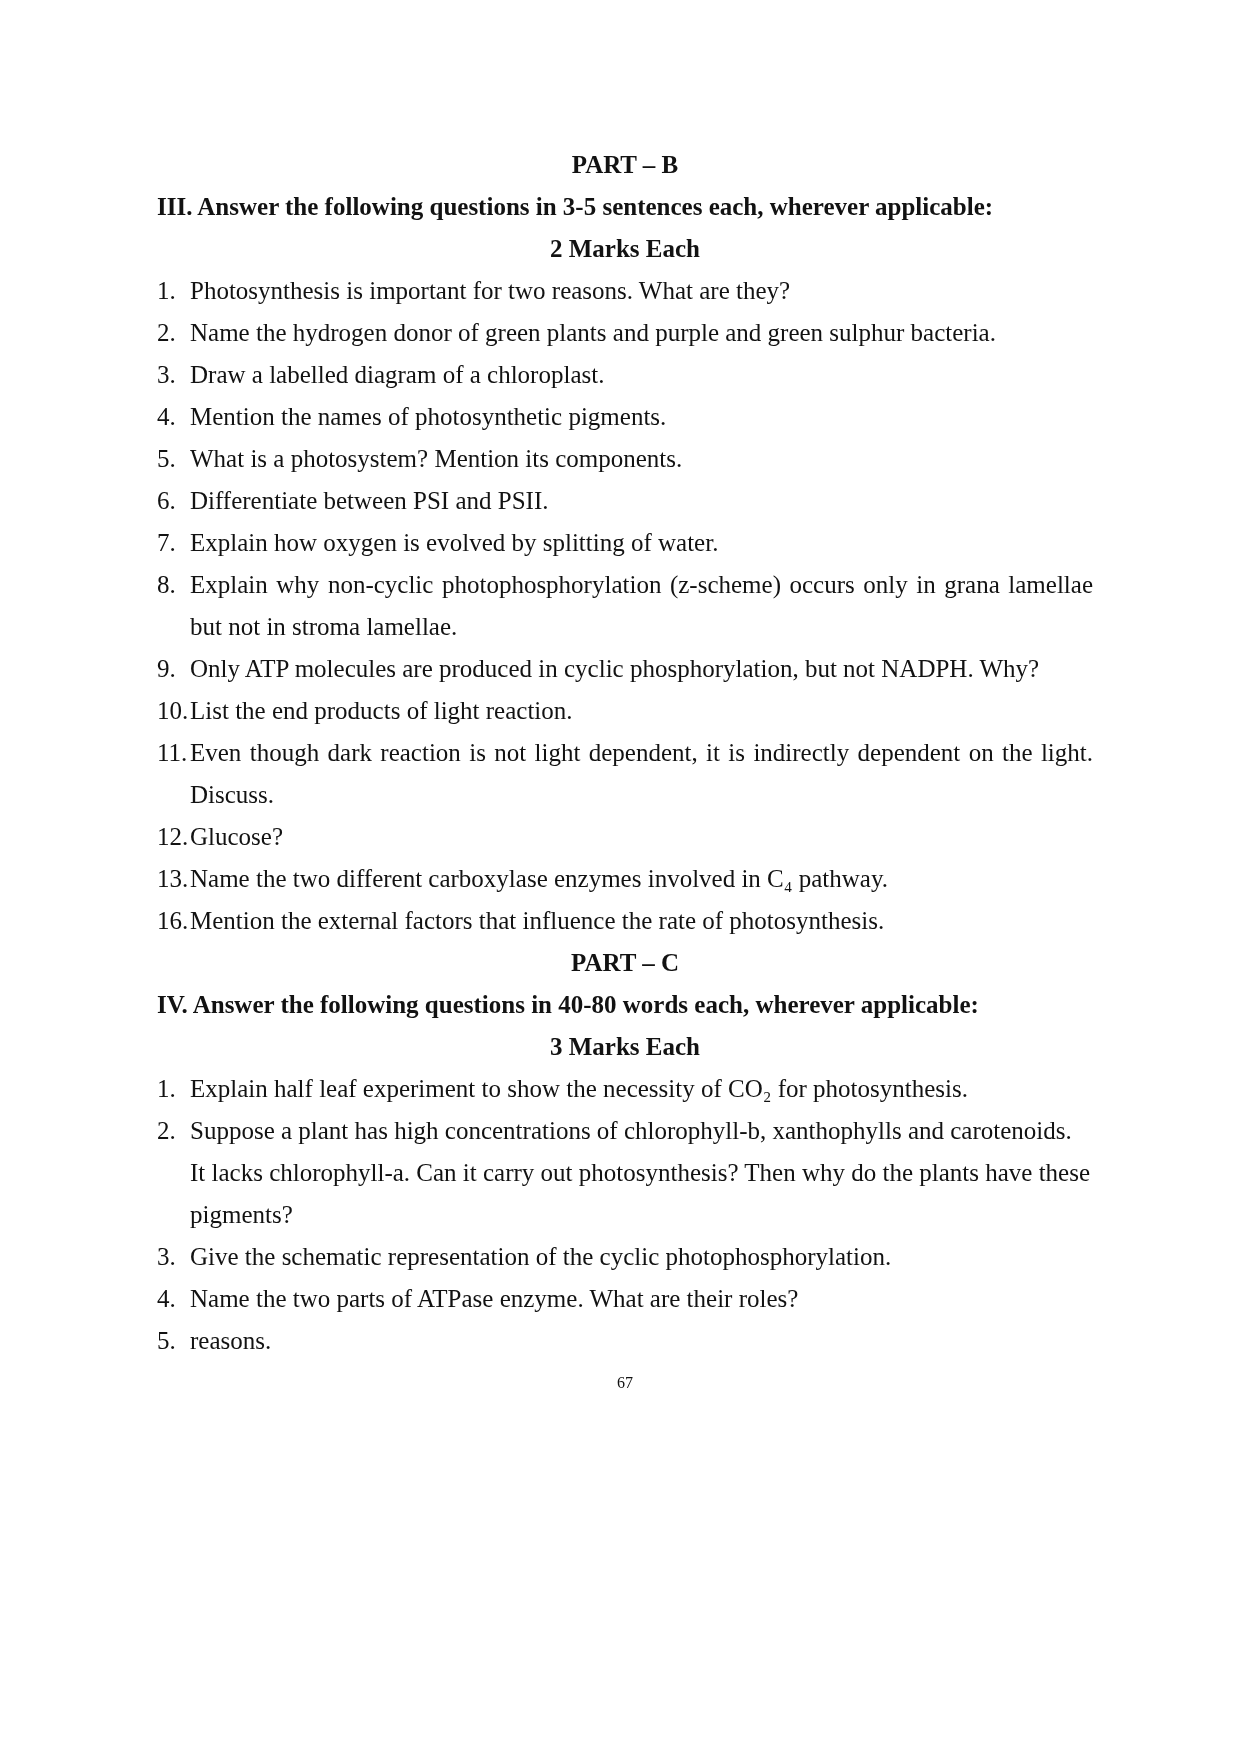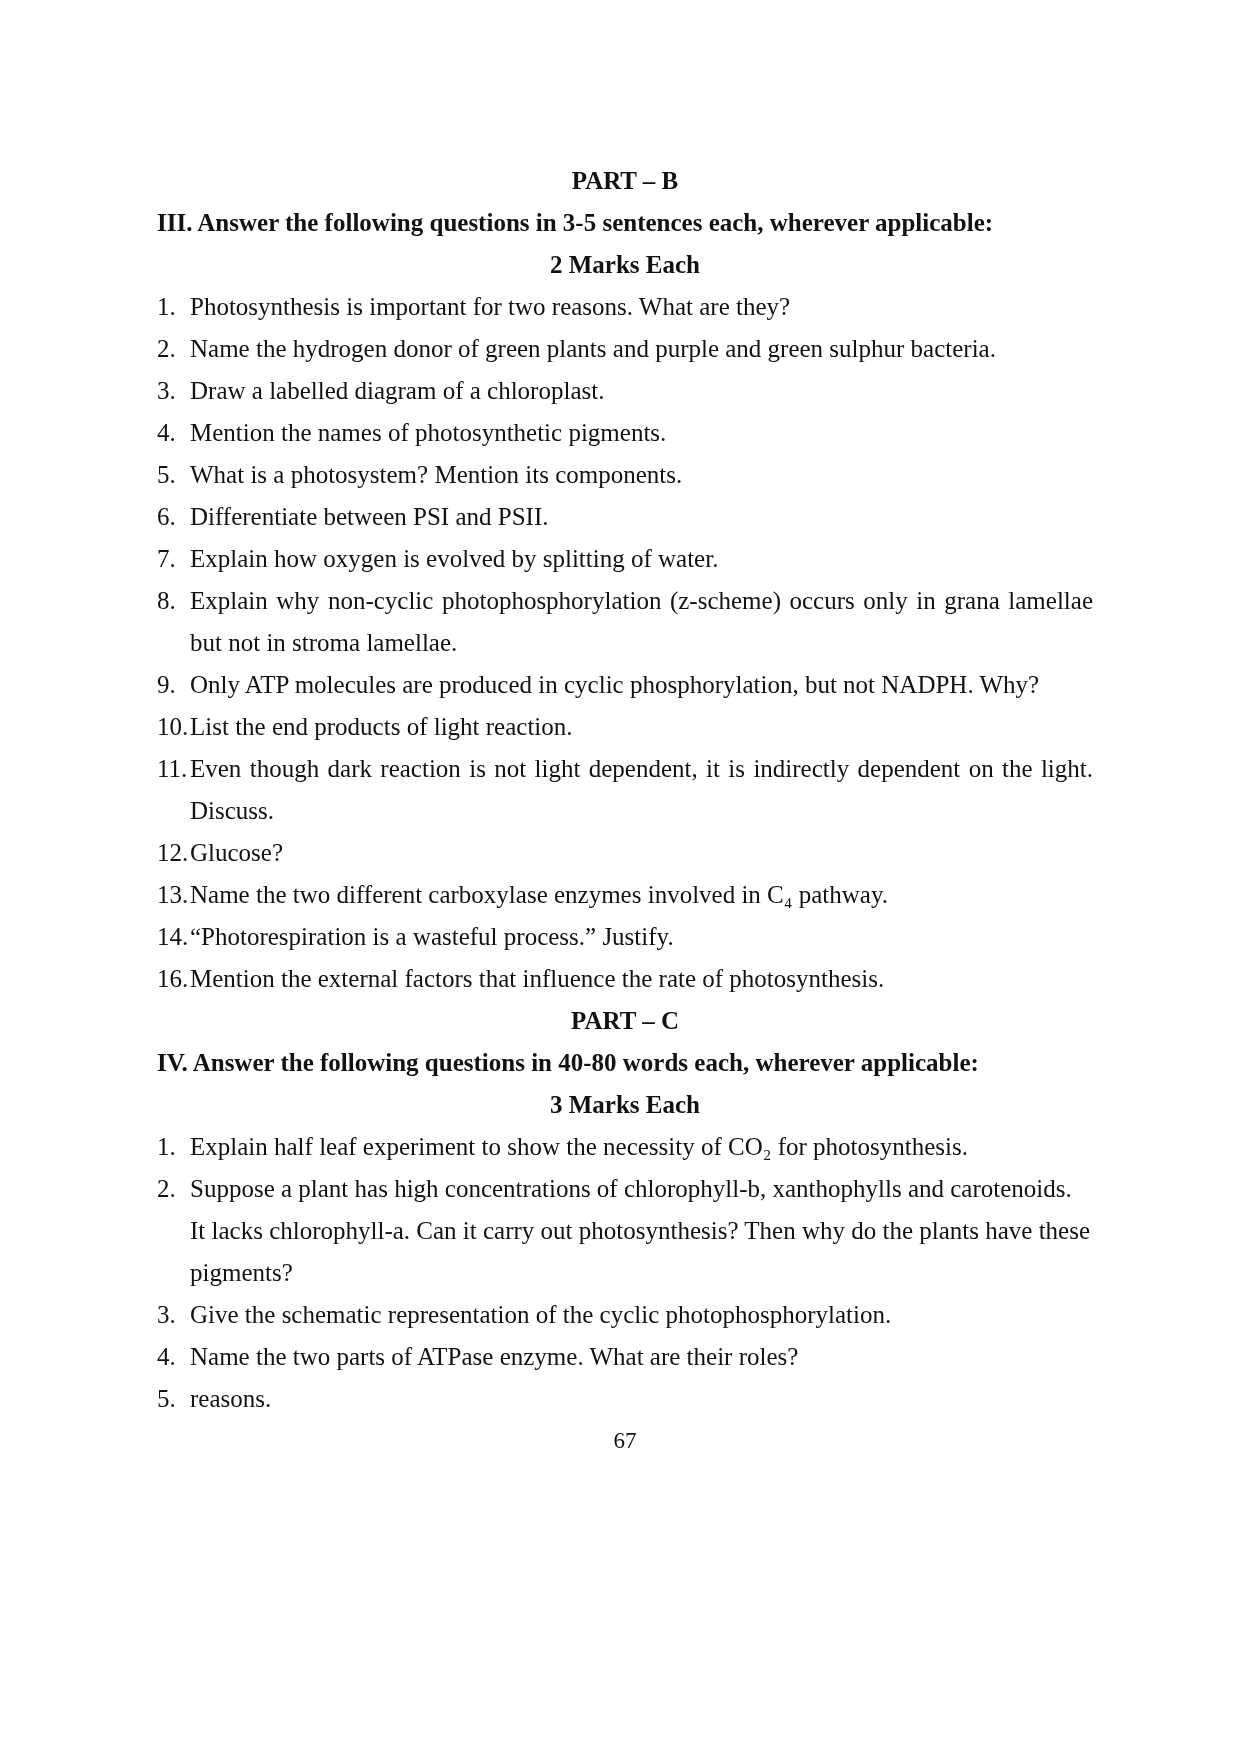--- a/index.html
+++ b/index.html
@@ -8,40 +8,40 @@
     width: 1240px;
     height: 1755px;
     background: #ffffff;
     overflow: hidden;
     font-family: "Liberation Serif", "DejaVu Serif", serif;
     color: #121212;
   }
   .content {
     position: absolute;
     left: 157px;
-    top: 160px;
+    top: 144px;
     width: 936px;
     font-size: 25px;
     line-height: 42px;
   }
   .part-title   { font-weight: 700; text-align: center; }
   .instruction  { font-weight: 700; text-align: left; }
   .marks        { font-weight: 700; text-align: center; }
   ol.qlist { list-style: none; margin: 0; padding: 0; }
   .q    { display: flex; align-items: flex-start; }
   .qnum { flex: 0 0 33px; }
   .qtext { flex: none; width: 915px; }
   .qline { text-align: left; }
   
   #part-b-list .qline.filled {
     width: 903px;
     text-align: justify;
     text-align-last: justify;
   }
-  .page-number { text-align: center; font-size: 23px; }
+  .page-number { text-align: center; font-size: 16px; }
 </style>
 </head>
 <body>
 
 <div class="page">
   <div class="content">
 
     <div class="part-title">PART – B</div>
 
     <div class="instruction">III. Answer the following questions in 3-5 sentences each, wherever applicable:</div>
@@ -123,26 +123,20 @@
             <div class="qline">Glucose?</div>
           </div>
         </li>
         <li class="q">
           <span class="qnum">13.</span>
           <div class="qtext">
             <div class="qline">Name the two different carboxylase enzymes involved in C₄ pathway.</div>
           </div>
         </li>
         <li class="q">
-          <span class="qnum">14.</span>
-          <div class="qtext">
-            <div class="qline">“Photorespiration is a wasteful process.” Justify.</div>
-          </div>
-        </li>
-        <li class="q">
           <span class="qnum">16.</span>
           <div class="qtext">
             <div class="qline">Mention the external factors that influence the rate of photosynthesis.</div>
           </div>
         </li>
       </ol>
 
     <div class="part-title">PART – C</div>
 
     <div class="instruction">IV. Answer the following questions in 40-80 words each, wherever applicable:</div>

